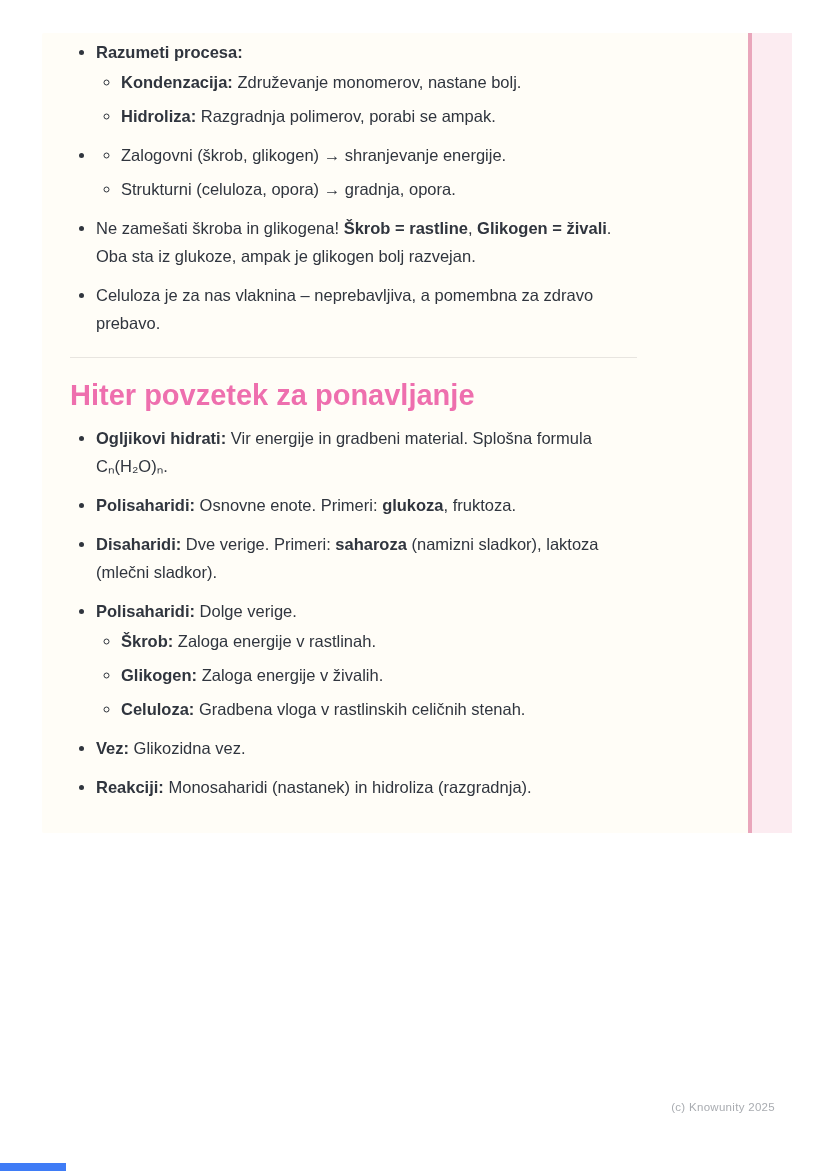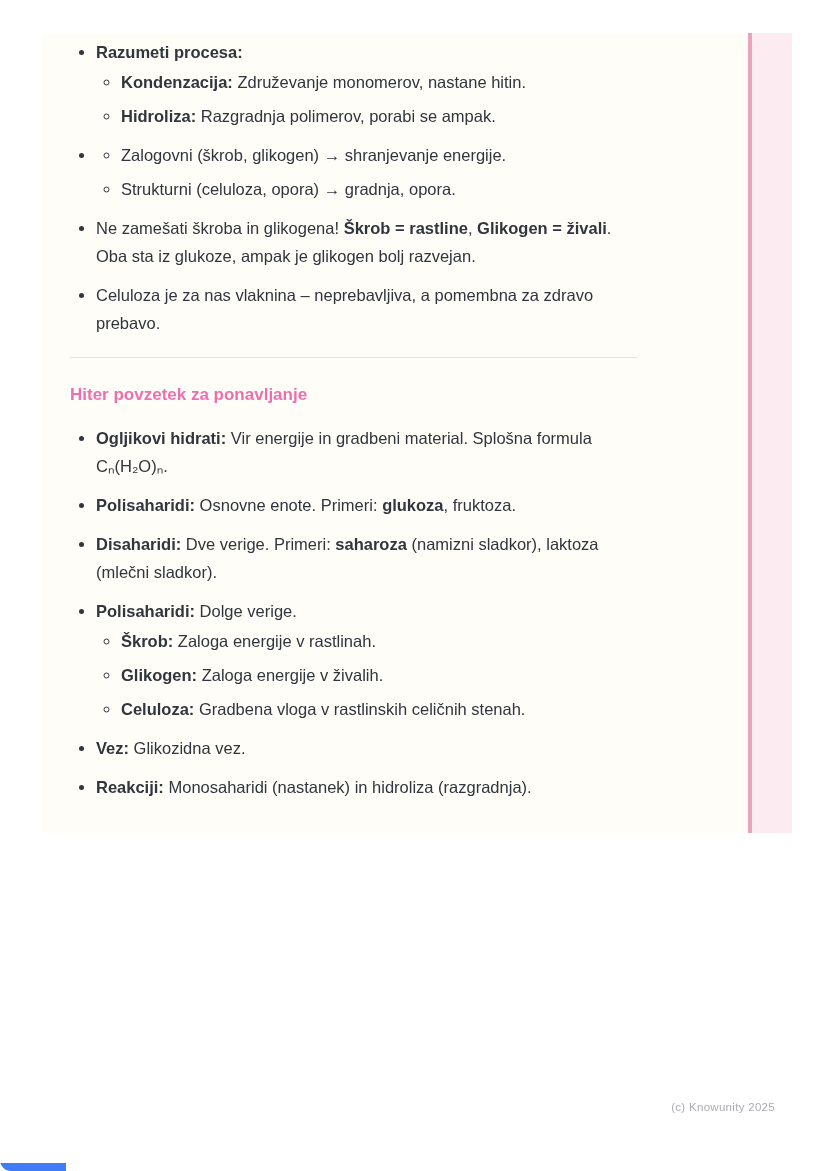--- a/index.html
+++ b/index.html
@@ -8,21 +8,20 @@
     background: #ffffff;
   }
   .page {
     position: relative;
     width: 828px;
     height: 1171px;
     background: #ffffff;
     overflow: hidden;
     font-family: "Liberation Sans", sans-serif;
     color: #30353e;
-    border-radius: 11px;
   }
   .card {
     position: absolute;
     left: 42px;
     top: 33px;
     width: 750px;
     height: 800px;
     background: #fffdf7;
     border-radius: 2px;
   }
@@ -50,21 +49,21 @@
   ul.top-list > li + li { margin-top: 11px; }
   li::marker { color: #30353e; }
   hr.divider {
     border: none;
     border-top: 1px solid #e8e5e0;
     width: 567px;
     margin: 20px 0 0 0;
   }
   h2.summary-heading {
     margin: 22px 0 14px 0;
-    font-size: 17px;
+    font-size: 29px;
     line-height: 30px;
     font-weight: 700;
     color: #ee6fae;
   }
   .copyright {
     position: absolute;
     top: 1101px;
     right: 53px;
     font-size: 11.5px;
     letter-spacing: 0.3px;
@@ -85,21 +84,21 @@
 
 <div class="page">
 
   <div class="card">
     <div class="pink-strip"></div>
 
     <div class="content">
 
       <ul class="top-list">
           <li><strong>Razumeti procesa:</strong><ul class="sub-list">
-              <li><strong>Kondenzacija:</strong><span> Združevanje monomerov, nastane hitin.</span></li>
+              <li><strong>Kondenzacija:</strong><span> Združevanje monomerov, nastane bolj.</span></li>
               <li><strong>Hidroliza:</strong><span> Razgradnja polimerov, porabi se ampak.</span></li>
             </ul></li>
           <li><ul class="sub-list">
               <li><span>Zalogovni (škrob, glikogen) → shranjevanje energije.</span></li>
               <li><span>Strukturni (celuloza, opora) → gradnja, opora.</span></li>
             </ul></li>
           <li><span>Ne zamešati škroba in glikogena! </span><strong>Škrob = rastline</strong><span>, </span><strong>Glikogen = živali</strong><span>. Oba sta iz glukoze, ampak je glikogen bolj razvejan.</span></li>
           <li><span>Celuloza je za nas vlaknina – neprebavljiva, a pomembna za zdravo prebavo.</span></li>
         </ul>
 

